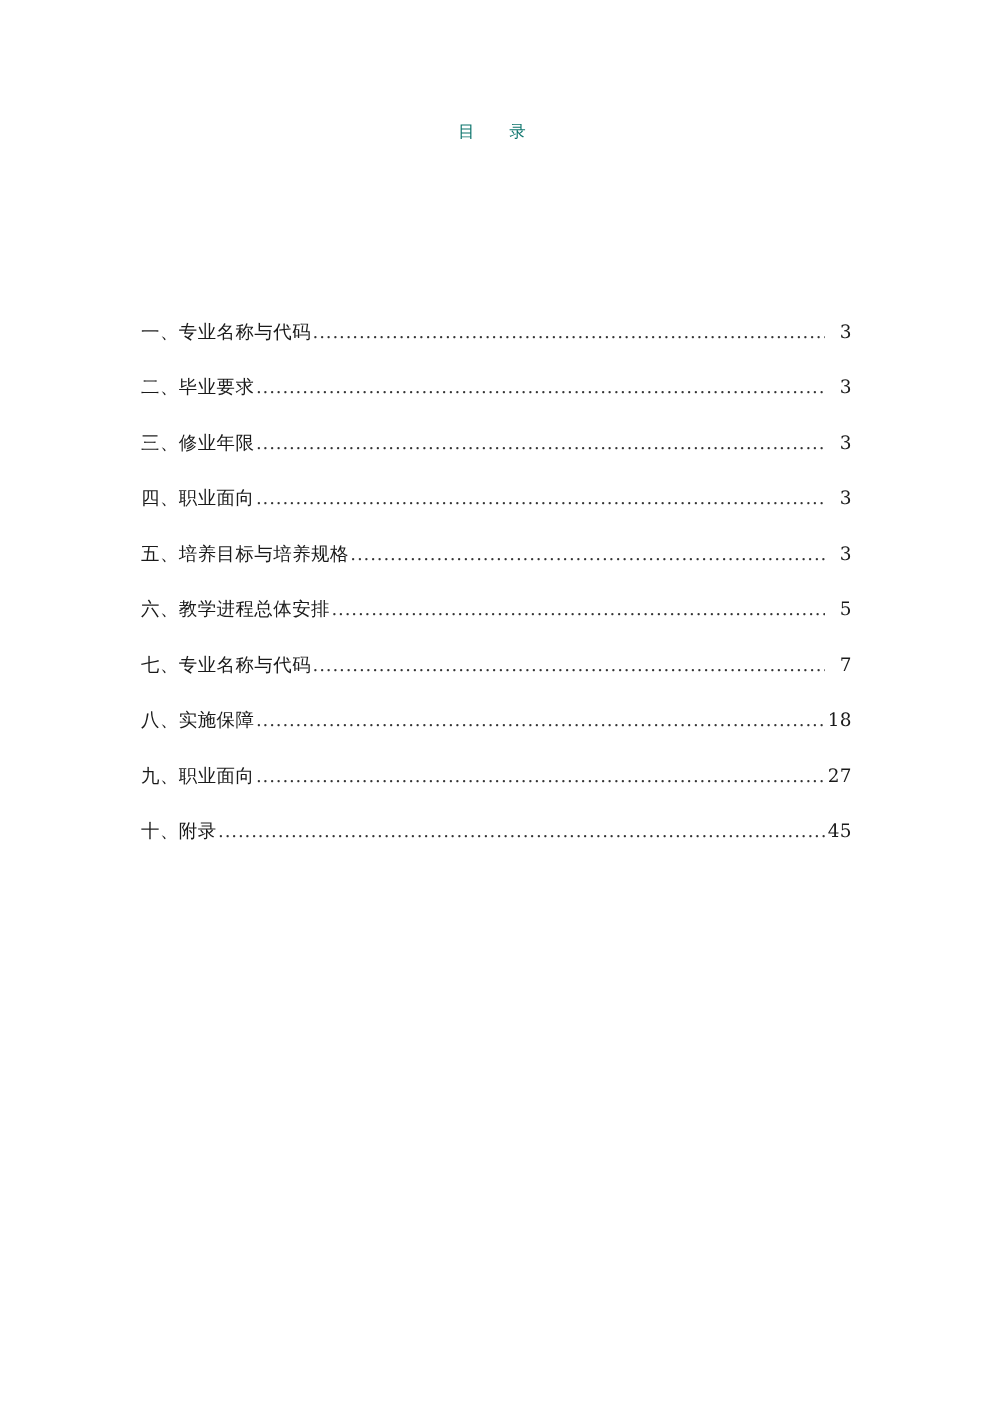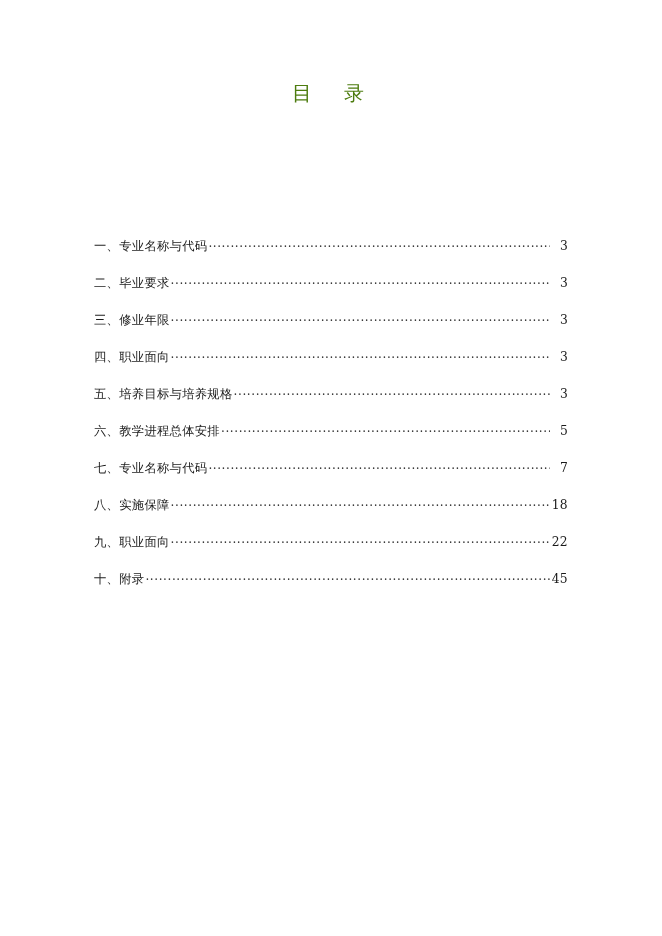--- a/index.html
+++ b/index.html
@@ -17,39 +17,39 @@
   }
   .page {
     position: relative;
     width: 662px;
     height: 936px;
     box-sizing: border-box;
     background: #ffffff;
   }
   .toc-title {
     text-align: center;
-    font-size: 20px;
+    font-size: 11px;
     letter-spacing: 6px;
     margin-top: 80px;
     margin-bottom: 0;
     font-weight: normal;
-    color: #4d7c0f;
+    color: #0f766e;
   }
   .toc-list {
     margin: 0;
     padding: 0;
     list-style: none;
     position: absolute;
     top: 135px;
     left: 94px;
     width: 474px;
   }
   .toc-item {
     display: flex;
-    align-items: flex-end;
+    align-items: flex-start;
     font-size: 12.3px;
     line-height: 1;
     height: 37px;
     color: #1a1a1a;
     white-space: nowrap;
   }
   .toc-label {
     flex: 0 0 auto;
     letter-spacing: 0.3px;
   }
@@ -114,21 +114,21 @@
       <span class="toc-page">7</span>
     </li>
     <li class="toc-item">
       <span class="toc-label">八、实施保障</span>
       <span class="toc-dots">......................................................................................................................................................................</span>
       <span class="toc-page">18</span>
     </li>
     <li class="toc-item">
       <span class="toc-label">九、职业面向</span>
       <span class="toc-dots">......................................................................................................................................................................</span>
-      <span class="toc-page">22</span>
+      <span class="toc-page">27</span>
     </li>
     <li class="toc-item">
       <span class="toc-label">十、附录</span>
       <span class="toc-dots">......................................................................................................................................................................</span>
       <span class="toc-page">45</span>
     </li>
   </ul>
 
 </div>
 

